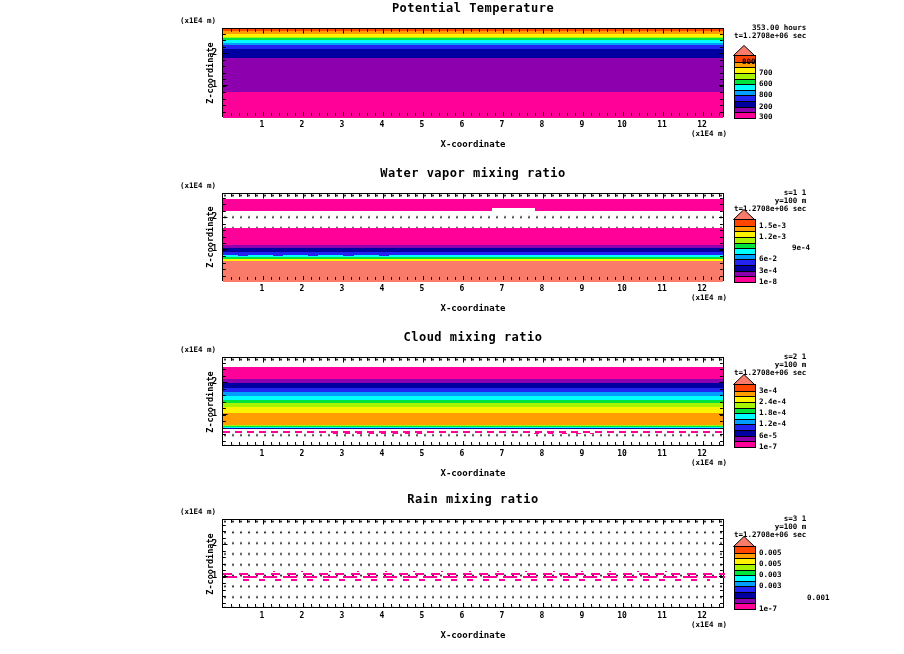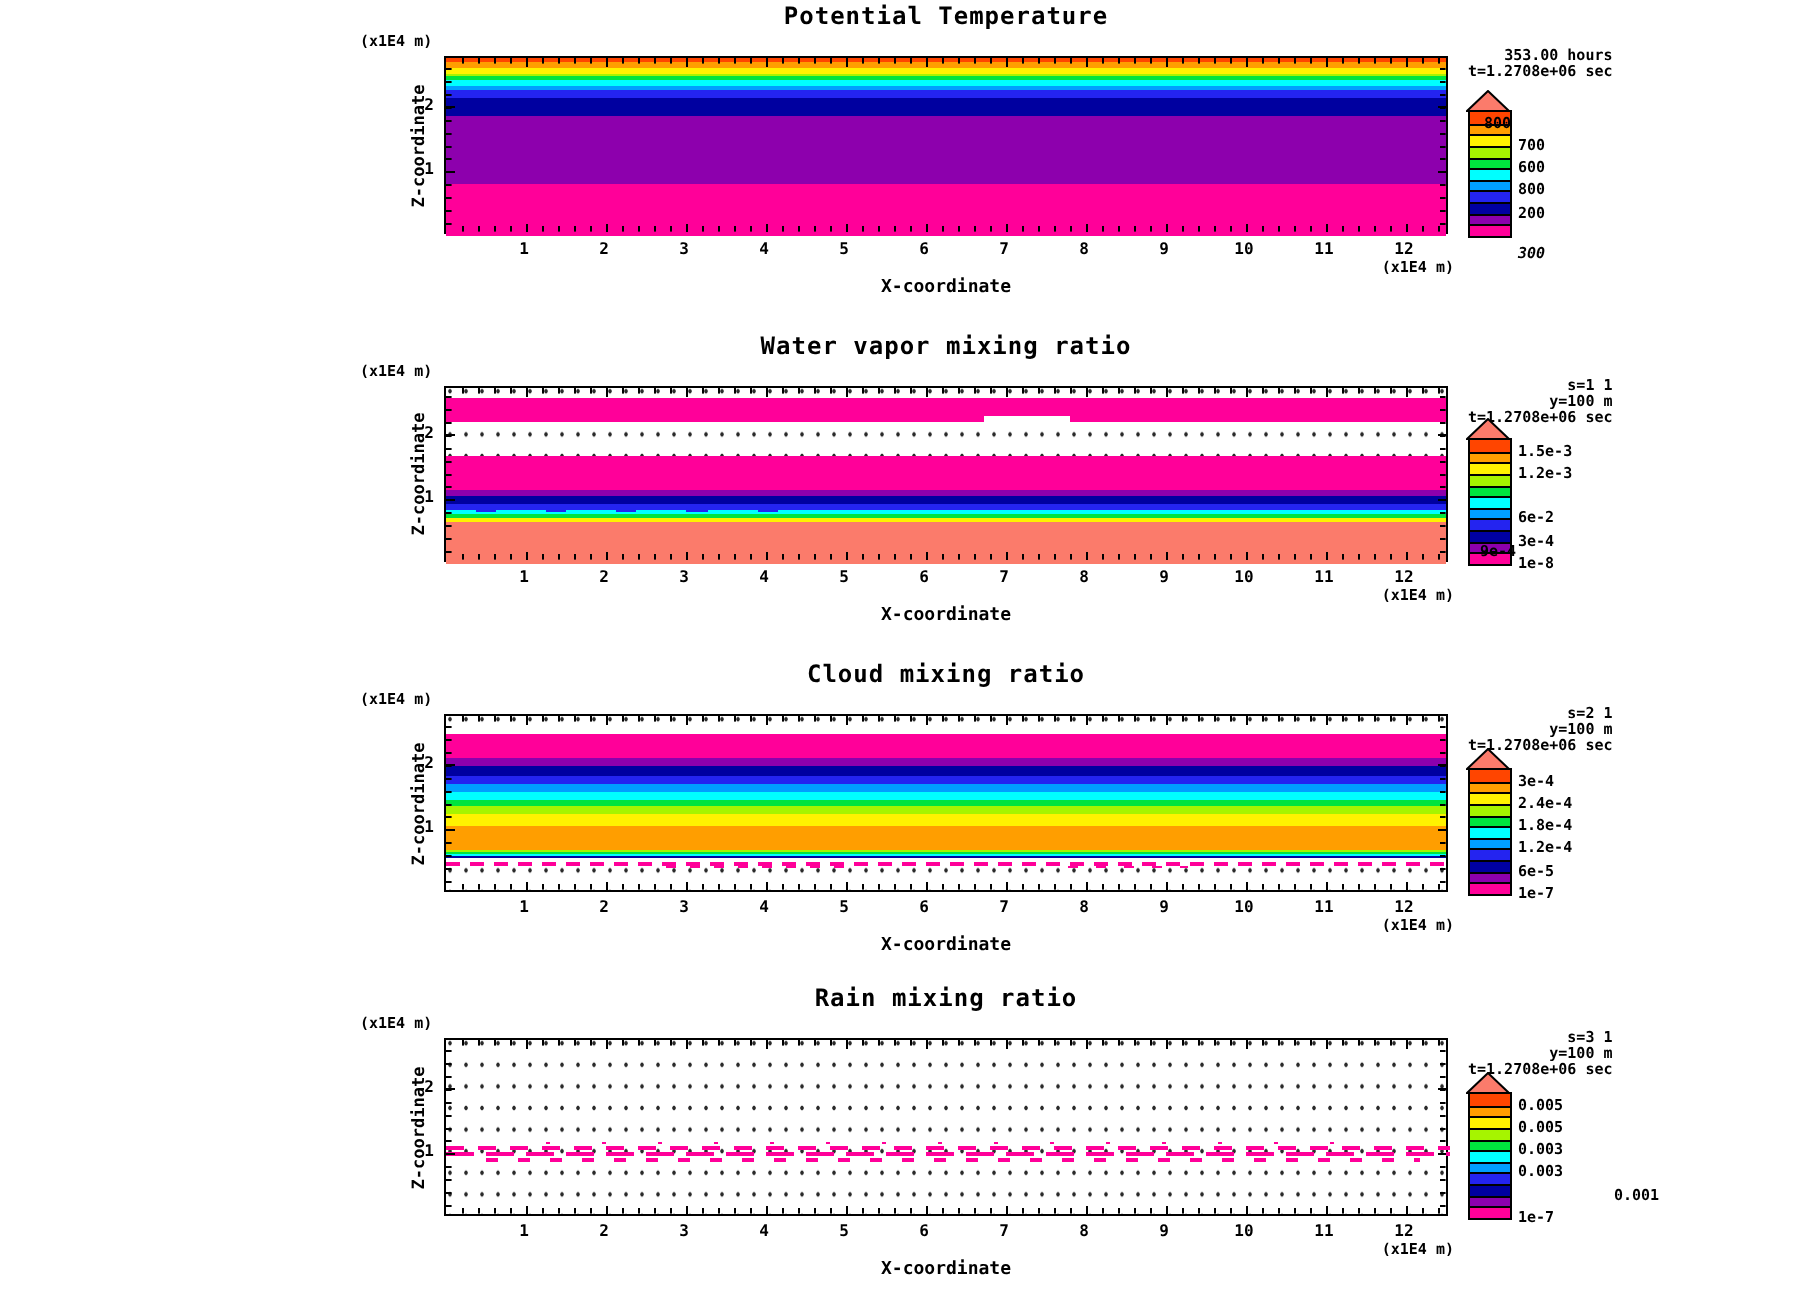--- a/index.html
+++ b/index.html
@@ -78,21 +78,21 @@
         <div class="cbar-band" style="height: 5.63636px; background: rgb(36, 36, 240);"></div>
         <div class="cbar-band" style="height: 5.63636px; background: rgb(0, 0, 160);"></div>
         <div class="cbar-band" style="height: 5.63636px; background: rgb(141, 0, 173);"></div>
         <div class="cbar-band" style="height: 5.63636px; background: rgb(255, 0, 153);"></div>
       </div>
       <div class="abs cbar-label" style="left: 742px; top: 56.6364px;">800</div>
       <div class="abs cbar-label" style="left: 759px; top: 67.9091px;">700</div>
       <div class="abs cbar-label" style="left: 759px; top: 79.1818px;">600</div>
       <div class="abs cbar-label" style="left: 759px; top: 90.4545px;">800</div>
       <div class="abs cbar-label" style="left: 759px; top: 101.727px;">200</div>
-      <div class="abs cbar-label" style="left: 759px; top: 122px; font-style: italic;">300</div>
+      <div class="abs cbar-label" style="left: 759px; top: 112px;">300</div>
     </div>
     <div class="abs" style="left: 0px; top: 0px; width: 904px; height: 0px;">
       <div class="abs panel-title" style="left: 222px; top: 166px; width: 502px;">Water vapor mixing ratio</div>
       <div class="abs unit-label" style="left: 180px; top: 181px;">(x1E4 m)</div>
       <div class="abs zlab" style="left: 210px; top: 237px; transform: translate(-50%, -50%) rotate(-90deg);">Z-coordinate</div>
       <div class="abs ytick-label" style="left: 203px; width: 14px; top: 211.9px;">2</div>
       <div class="abs ytick-label" style="left: 203px; width: 14px; top: 244.2px;">1</div>
       <div class="abs plot-area" style="left: 222px; top: 193px; width: 502px; height: 88px;">
         <div class="abs" style="left: 0px; top: 0px; width: 100%; height: 100%; background-image: radial-gradient(rgb(42, 42, 42) 0.7px, transparent 1px); background-size: 8px 10.8px; background-position: 6px 7px;"></div>
         <div class="abs band" style="top: 5.016px; height: 11.968px; background: rgb(255, 0, 153);"></div>
@@ -143,21 +143,21 @@
         <div class="cbar-band" style="height: 5.63636px; background: rgb(0, 228, 62);"></div>
         <div class="cbar-band" style="height: 5.63636px; background: rgb(0, 255, 255);"></div>
         <div class="cbar-band" style="height: 5.63636px; background: rgb(0, 159, 255);"></div>
         <div class="cbar-band" style="height: 5.63636px; background: rgb(36, 36, 240);"></div>
         <div class="cbar-band" style="height: 5.63636px; background: rgb(0, 0, 160);"></div>
         <div class="cbar-band" style="height: 5.63636px; background: rgb(141, 0, 173);"></div>
         <div class="cbar-band" style="height: 5.63636px; background: rgb(255, 0, 153);"></div>
       </div>
       <div class="abs cbar-label" style="left: 759px; top: 220.636px;">1.5e-3</div>
       <div class="abs cbar-label" style="left: 759px; top: 231.909px;">1.2e-3</div>
-      <div class="abs cbar-label" style="left: 740px; top: 243.182px; margin-top: 28px;">9e-4</div>
+      <div class="abs cbar-label" style="left: 792px; top: 243.182px;">9e-4</div>
       <div class="abs cbar-label" style="left: 759px; top: 254.455px;">6e-2</div>
       <div class="abs cbar-label" style="left: 759px; top: 265.727px;">3e-4</div>
       <div class="abs cbar-label" style="left: 759px; top: 277px;">1e-8</div>
     </div>
     <div class="abs" style="left: 0px; top: 0px; width: 904px; height: 0px;">
       <div class="abs panel-title" style="left: 222px; top: 330px; width: 502px;">Cloud mixing ratio</div>
       <div class="abs unit-label" style="left: 180px; top: 345px;">(x1E4 m)</div>
       <div class="abs zlab" style="left: 210px; top: 401.5px; transform: translate(-50%, -50%) rotate(-90deg);">Z-coordinate</div>
       <div class="abs ytick-label" style="left: 203px; width: 14px; top: 376.9px;">2</div>
       <div class="abs ytick-label" style="left: 203px; width: 14px; top: 409.2px;">1</div>

